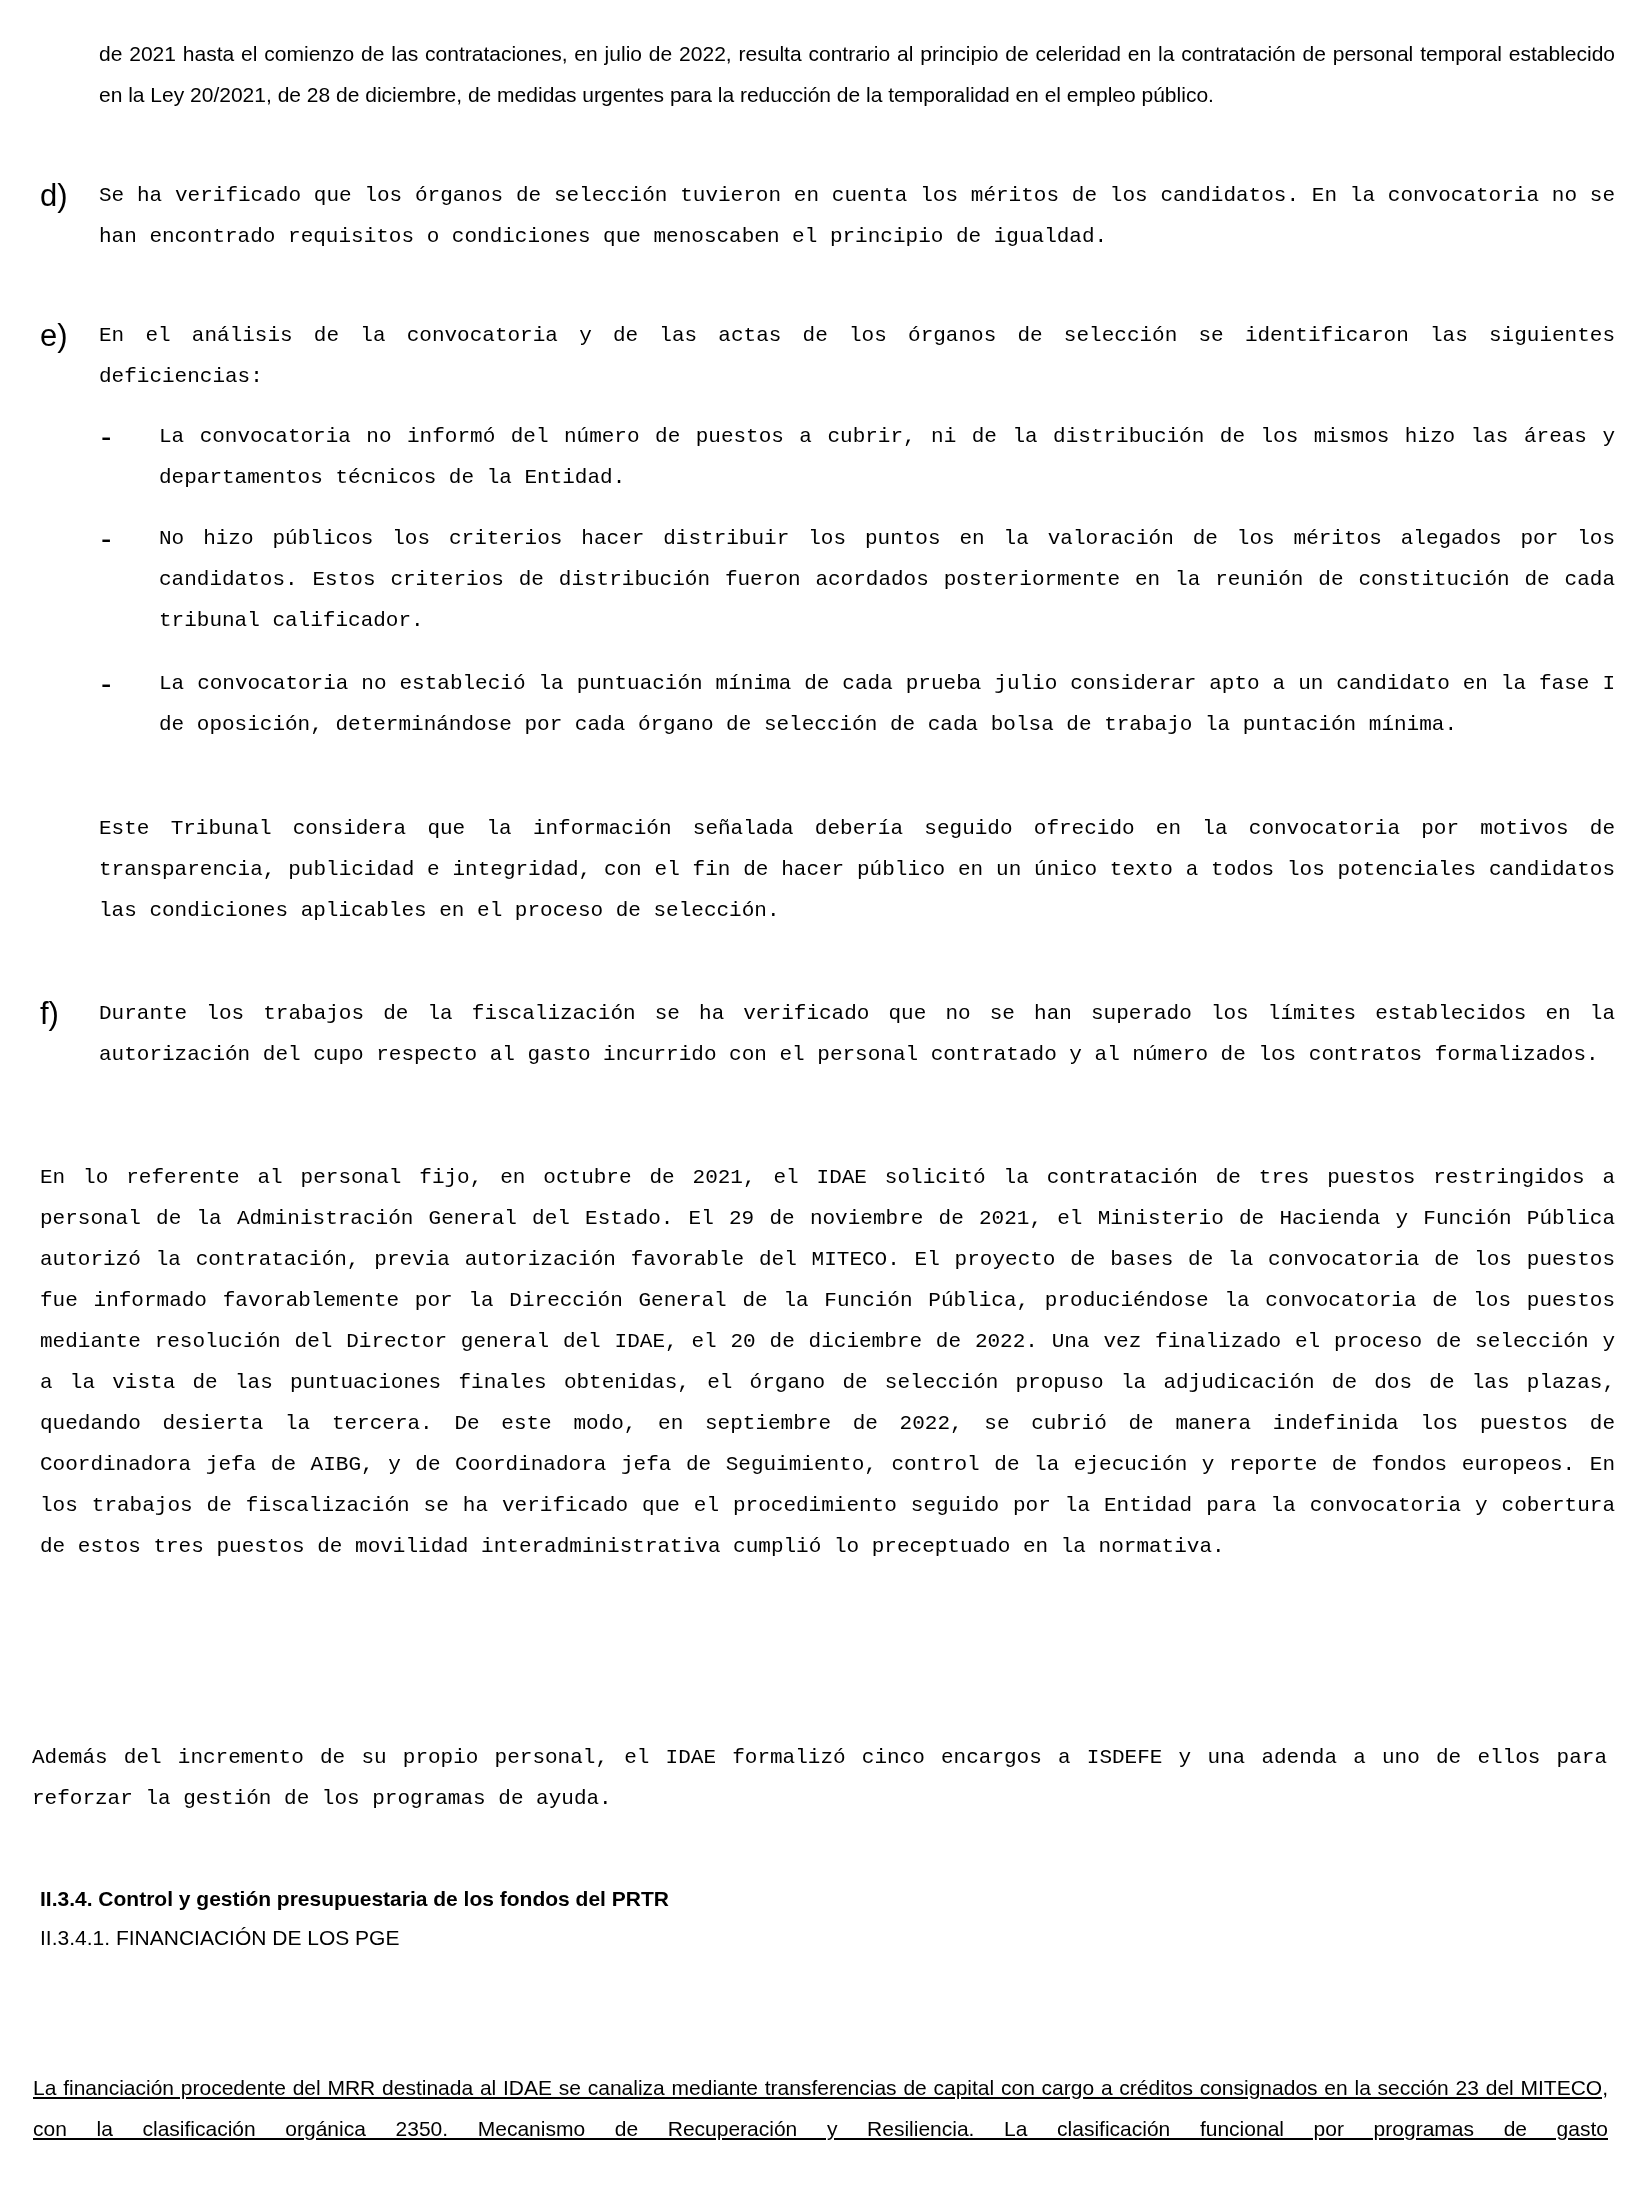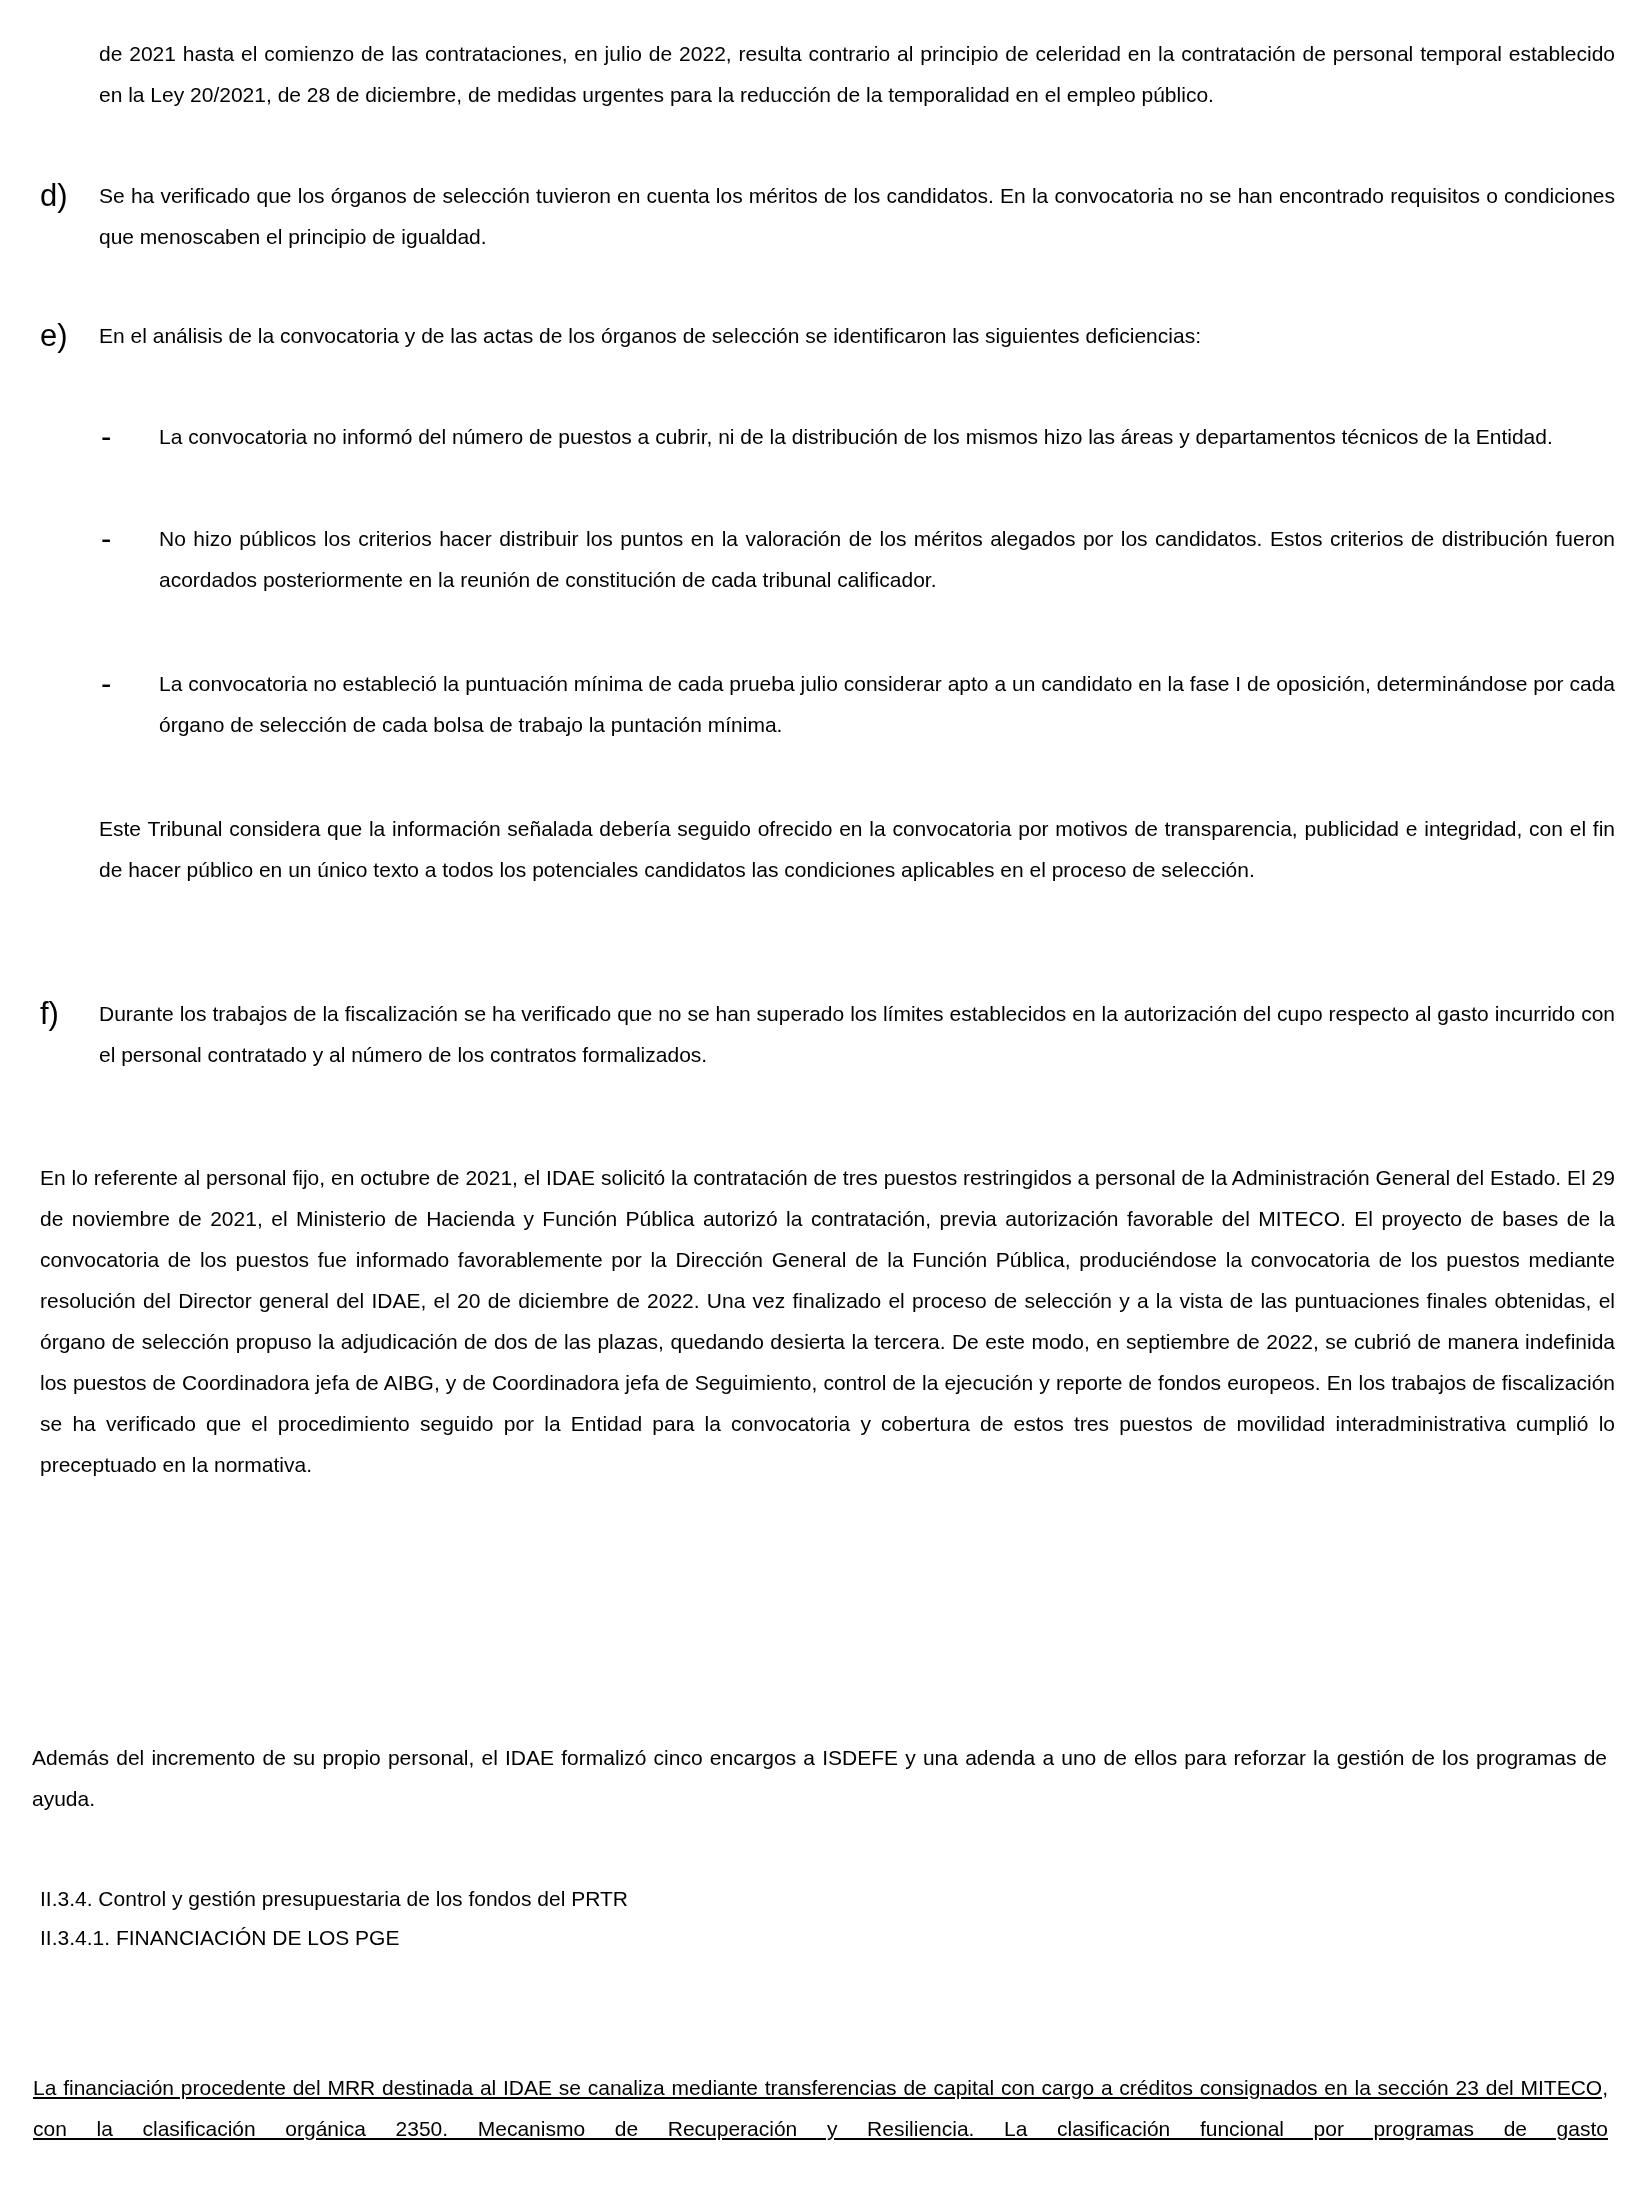--- a/index.html
+++ b/index.html
@@ -1,22 +1,22 @@
 <!DOCTYPE html>
 <html style="font-size:12.7px"><head>
 <meta charset="utf-8">
 <style>
   html, body { margin:0; padding:0; background:#ffffff; }
   body { width:1648px; height:2205px; position:relative; overflow:hidden;
          font-family:"Liberation Sans", sans-serif; color:#000; }
   .blk { position:absolute; font-size:21px; line-height:41px; text-align:justify; }
   .blk p { margin:0; }
-  .last-left { text-align-last:left; }
+  .last-left { text-align-last:left;font-family:Liberation Mono, monospace; }
   .marker { position:absolute; font-size:31px; line-height:41px; }
-  .bold { font-weight:normal; }
+  .bold { font-weight:bold; }
 </style>
 </head>
 <body>
 
 <div class="blk" style="left:99px; top:33px; width:1516px;">
   <p>de 2021 hasta el comienzo de las contrataciones, en julio de 2022, resulta contrario al principio de celeridad en la contratación de personal temporal establecido en la Ley 20/2021, de 28 de diciembre, de medidas urgentes para la reducción de la temporalidad en el empleo público.</p>
 </div>
 
 <div class="marker" style="left:40px; top:175px;">d)</div>
 <div class="blk last-left" style="left:99px; top:175px; width:1516px;">

